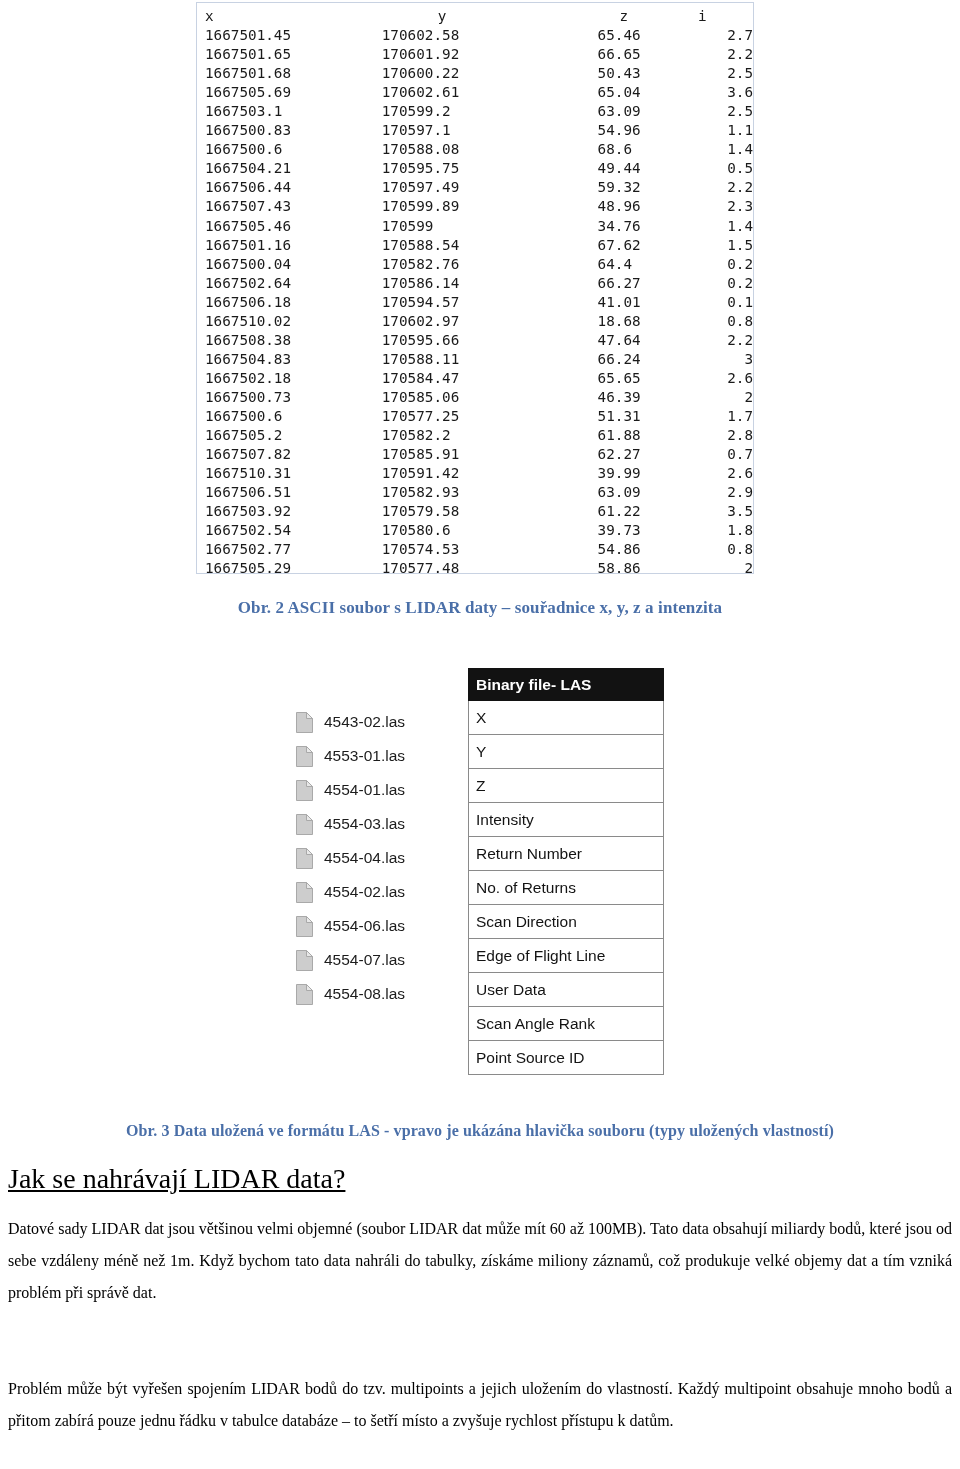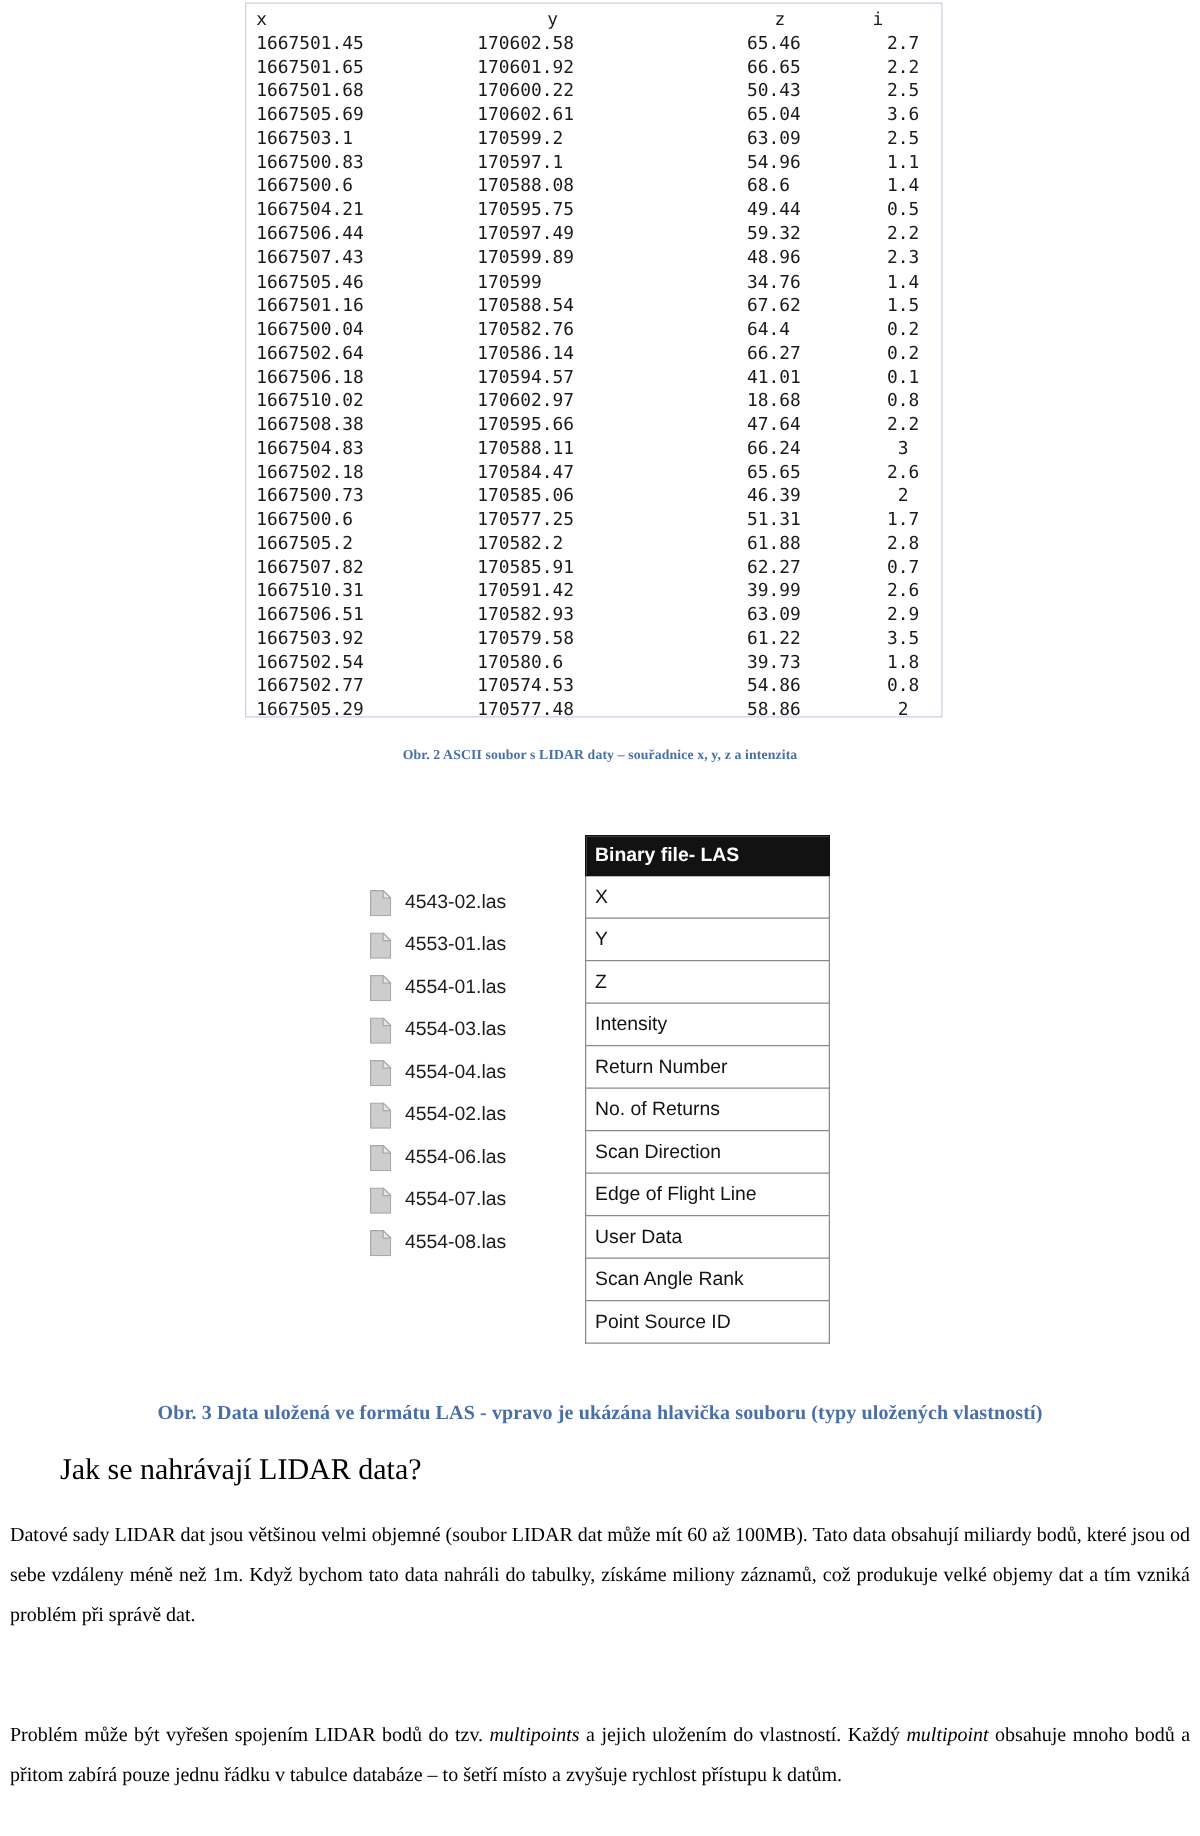--- a/index.html
+++ b/index.html
@@ -37,35 +37,35 @@
     color: #1a1a1a;
     white-space: pre;
   }
   .ascii-table td {
     padding: 0;
     vertical-align: top;
   }
   .col-x { width: 190px; text-align: left; }
   .col-y { width: 180px; text-align: left; }
   .col-z { width: 80px;  text-align: left; }
-  .col-i { width: 60px;  text-align: center; }
+  .col-i { width: 60px;  text-align: right; }
   .ascii-head td { font-weight: normal; }
   .ascii-head .col-x { text-align: left; padding-left: 0; }
   .ascii-head .col-y { text-align: left; padding-left: 56px; }
   .ascii-head .col-z { text-align: left; padding-left: 22px; }
   .ascii-head .col-i { text-align: left; padding-left: 6px; }
 
   
   .figure-caption {
     position: absolute;
     width: 100%;
     text-align: center;
     font-family: "Liberation Serif", serif;
     font-weight: bold;
-    font-size: 11px;
+    font-size: 17px;
     color: #4a6fa8;
     letter-spacing: 0.1px;
   }
   #caption-fig2 { top: 598px; }
   #caption-fig3 { top: 1122px; font-size: 16px; }
 
   
   #las-figure {
     position: absolute;
     left: 0;
@@ -124,37 +124,37 @@
     font-weight: bold;
     border: 1px solid #121212;
     height: 31px;
   }
 
   
   #heading-question {
     position: absolute;
     left: 8px;
     top: 1163px;
-    font-size: 24px;
+    font-size: 28px;
     color: #000000;
+    text-decoration: underline;
     white-space: nowrap;
-    margin-left: 40px;
   }
   .body-paragraph {
     position: absolute;
     left: 8px;
     width: 944px;
     font-size: 16px;
     line-height: 32px;
     text-align: justify;
     color: #000000;
   }
   #paragraph-1 { top: 1213px; }
   #paragraph-2 { top: 1373px; }
-  .italic { font-style: italic; }
+  .italic { }
 </style>
 </head>
 <body>
 
 <div id="ascii-figure">
   <table class="ascii-table">
     <tbody id="ascii-tbody"><tr class="ascii-head"><td class="col-x">x</td><td class="col-y">y</td><td class="col-z">z</td><td class="col-i">i</td></tr><tr><td class="col-x">1667501.45</td><td class="col-y">170602.58</td><td class="col-z">65.46</td><td class="col-i">2.7</td></tr><tr><td class="col-x">1667501.65</td><td class="col-y">170601.92</td><td class="col-z">66.65</td><td class="col-i">2.2</td></tr><tr><td class="col-x">1667501.68</td><td class="col-y">170600.22</td><td class="col-z">50.43</td><td class="col-i">2.5</td></tr><tr><td class="col-x">1667505.69</td><td class="col-y">170602.61</td><td class="col-z">65.04</td><td class="col-i">3.6</td></tr><tr><td class="col-x">1667503.1</td><td class="col-y">170599.2</td><td class="col-z">63.09</td><td class="col-i">2.5</td></tr><tr><td class="col-x">1667500.83</td><td class="col-y">170597.1</td><td class="col-z">54.96</td><td class="col-i">1.1</td></tr><tr><td class="col-x">1667500.6</td><td class="col-y">170588.08</td><td class="col-z">68.6</td><td class="col-i">1.4</td></tr><tr><td class="col-x">1667504.21</td><td class="col-y">170595.75</td><td class="col-z">49.44</td><td class="col-i">0.5</td></tr><tr><td class="col-x">1667506.44</td><td class="col-y">170597.49</td><td class="col-z">59.32</td><td class="col-i">2.2</td></tr><tr><td class="col-x">1667507.43</td><td class="col-y">170599.89</td><td class="col-z">48.96</td><td class="col-i">2.3</td></tr><tr><td class="col-x">1667505.46</td><td class="col-y">170599</td><td class="col-z">34.76</td><td class="col-i">1.4</td></tr><tr><td class="col-x">1667501.16</td><td class="col-y">170588.54</td><td class="col-z">67.62</td><td class="col-i">1.5</td></tr><tr><td class="col-x">1667500.04</td><td class="col-y">170582.76</td><td class="col-z">64.4</td><td class="col-i">0.2</td></tr><tr><td class="col-x">1667502.64</td><td class="col-y">170586.14</td><td class="col-z">66.27</td><td class="col-i">0.2</td></tr><tr><td class="col-x">1667506.18</td><td class="col-y">170594.57</td><td class="col-z">41.01</td><td class="col-i">0.1</td></tr><tr><td class="col-x">1667510.02</td><td class="col-y">170602.97</td><td class="col-z">18.68</td><td class="col-i">0.8</td></tr><tr><td class="col-x">1667508.38</td><td class="col-y">170595.66</td><td class="col-z">47.64</td><td class="col-i">2.2</td></tr><tr><td class="col-x">1667504.83</td><td class="col-y">170588.11</td><td class="col-z">66.24</td><td class="col-i">3</td></tr><tr><td class="col-x">1667502.18</td><td class="col-y">170584.47</td><td class="col-z">65.65</td><td class="col-i">2.6</td></tr><tr><td class="col-x">1667500.73</td><td class="col-y">170585.06</td><td class="col-z">46.39</td><td class="col-i">2</td></tr><tr><td class="col-x">1667500.6</td><td class="col-y">170577.25</td><td class="col-z">51.31</td><td class="col-i">1.7</td></tr><tr><td class="col-x">1667505.2</td><td class="col-y">170582.2</td><td class="col-z">61.88</td><td class="col-i">2.8</td></tr><tr><td class="col-x">1667507.82</td><td class="col-y">170585.91</td><td class="col-z">62.27</td><td class="col-i">0.7</td></tr><tr><td class="col-x">1667510.31</td><td class="col-y">170591.42</td><td class="col-z">39.99</td><td class="col-i">2.6</td></tr><tr><td class="col-x">1667506.51</td><td class="col-y">170582.93</td><td class="col-z">63.09</td><td class="col-i">2.9</td></tr><tr><td class="col-x">1667503.92</td><td class="col-y">170579.58</td><td class="col-z">61.22</td><td class="col-i">3.5</td></tr><tr><td class="col-x">1667502.54</td><td class="col-y">170580.6</td><td class="col-z">39.73</td><td class="col-i">1.8</td></tr><tr><td class="col-x">1667502.77</td><td class="col-y">170574.53</td><td class="col-z">54.86</td><td class="col-i">0.8</td></tr><tr><td class="col-x">1667505.29</td><td class="col-y">170577.48</td><td class="col-z">58.86</td><td class="col-i">2</td></tr></tbody>
   </table>
 </div>
 

